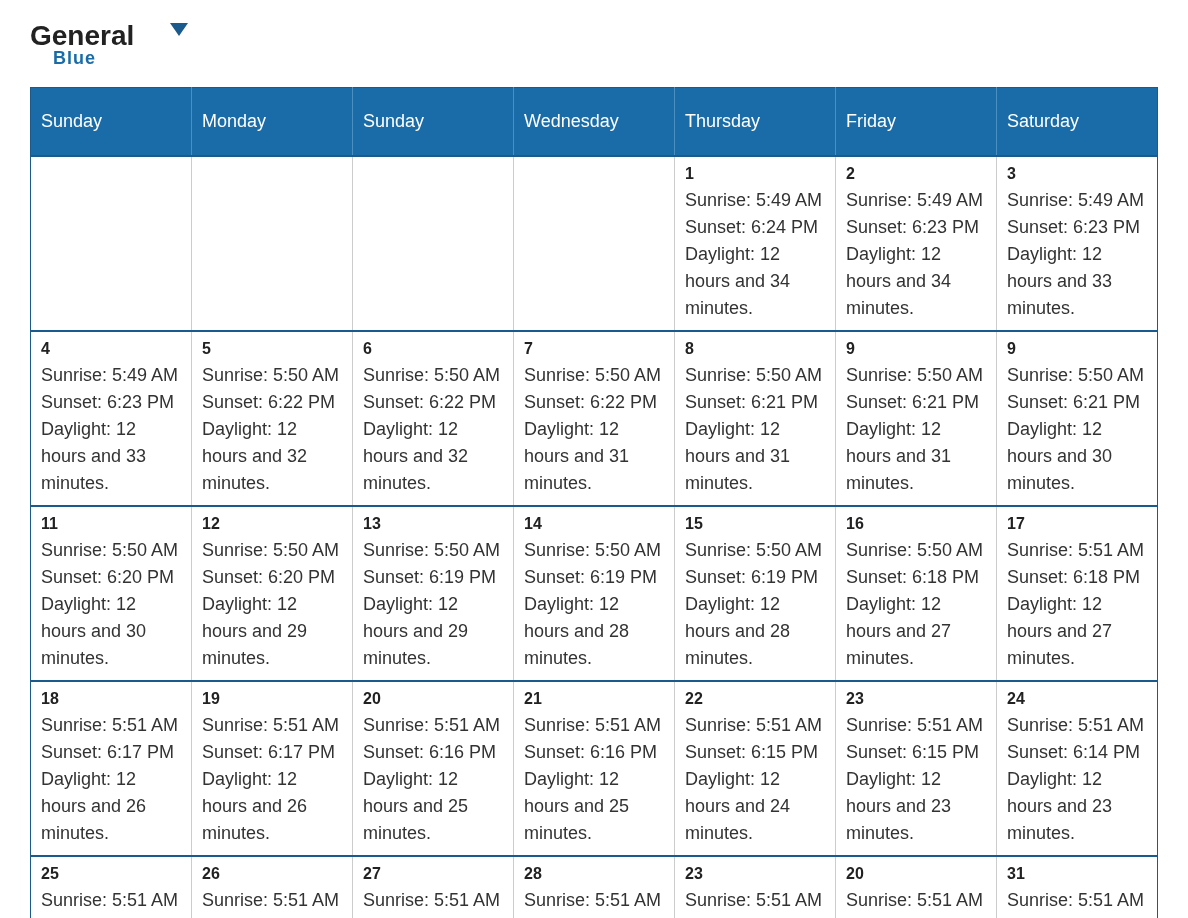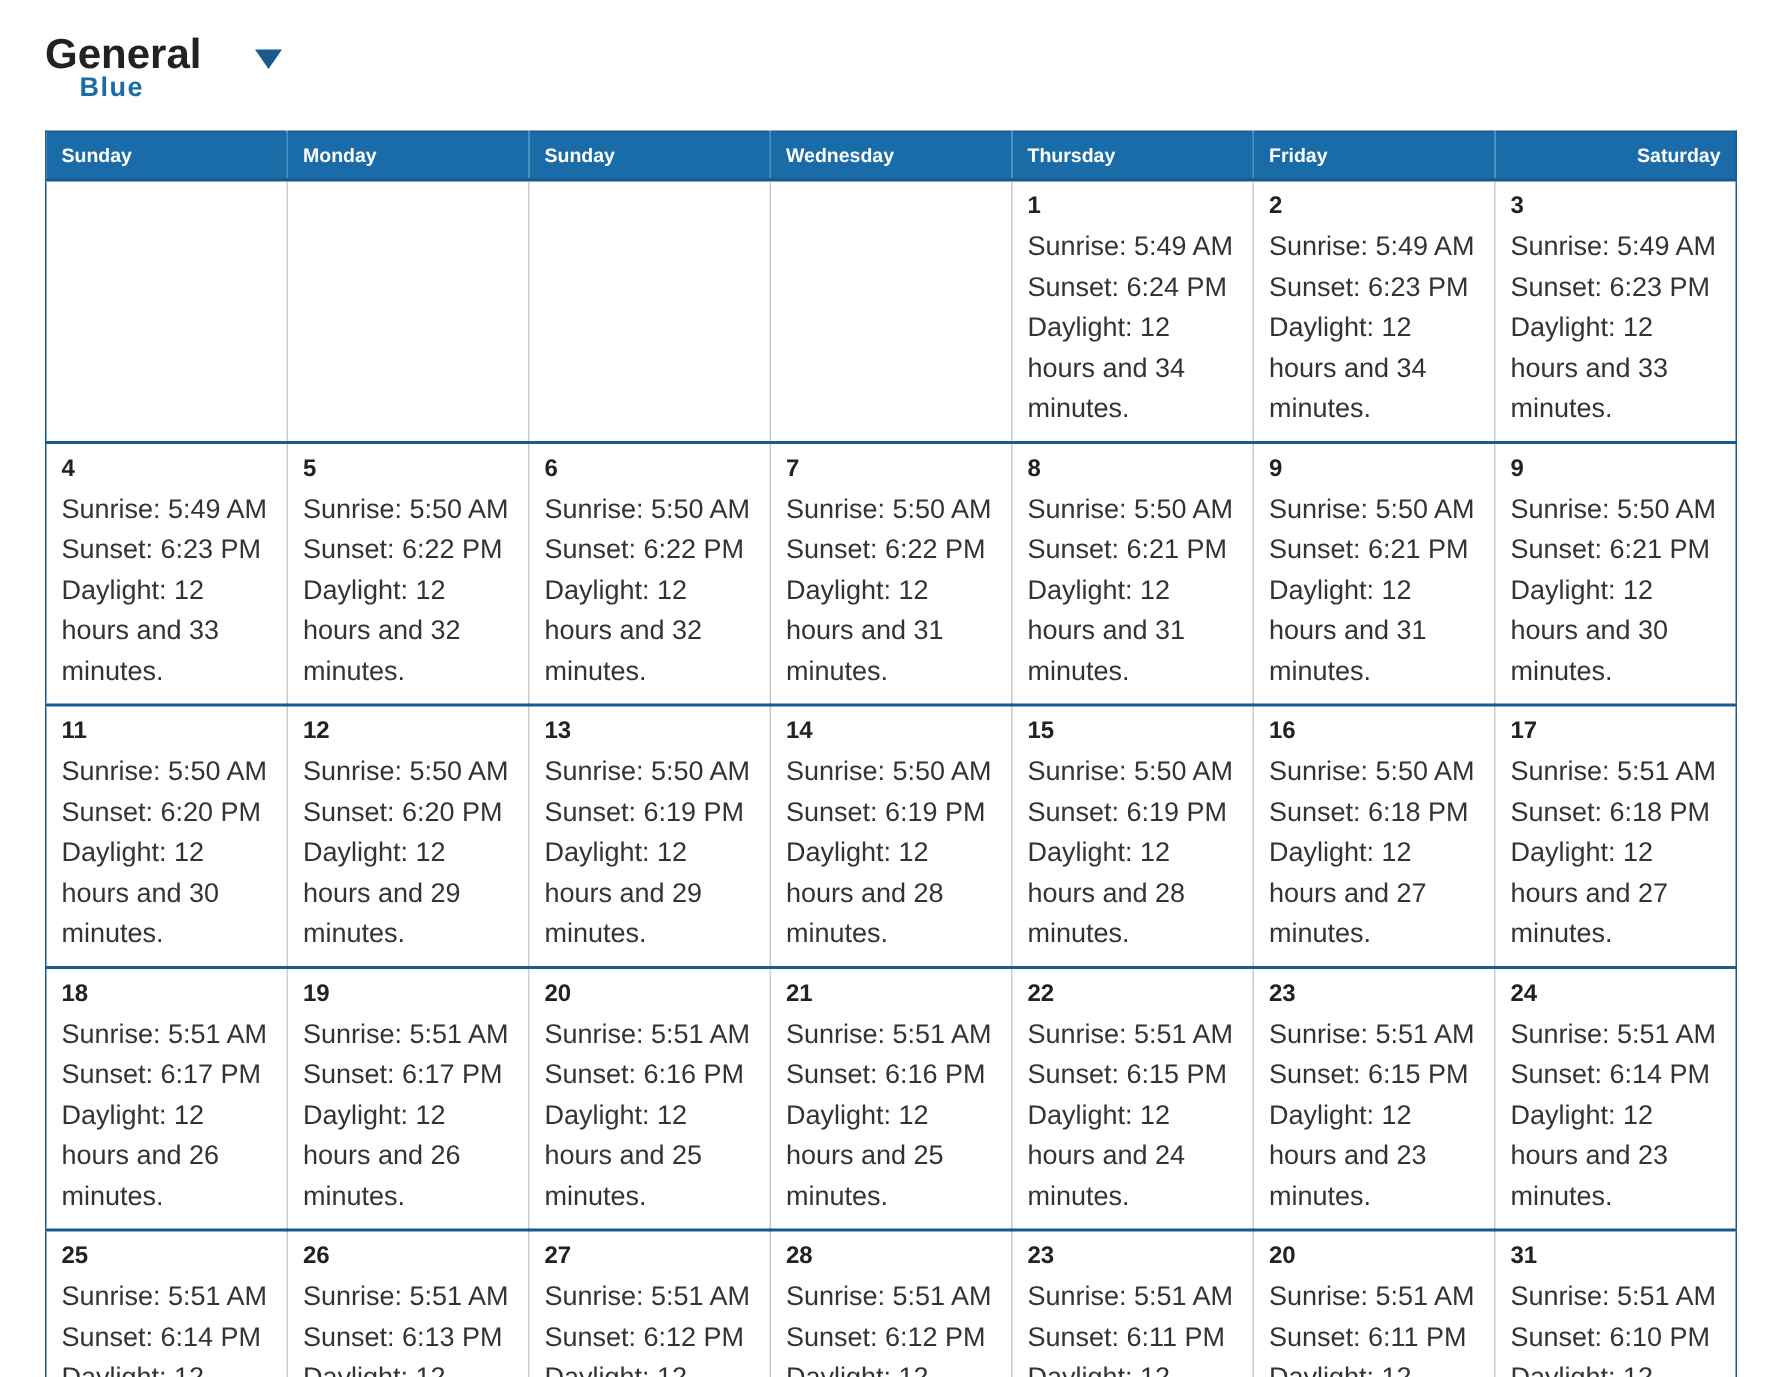--- a/index.html
+++ b/index.html
@@ -37,29 +37,28 @@
     .calendar {
       width: 100%;
       border-collapse: collapse;
       border: 1px solid #1a5a8c;
     }
     .calendar thead tr {
       background-color: #1a6ca8;
     }
     .calendar thead th {
       color: #fff;
-      font-size: 13px;
-      font-weight: bold;
-      padding: 8px 10px;
+      font-size: 18px;
+      font-weight: normal;
+      padding: 23px 10px;
       text-align: left;
       border-right: 1px solid #4a8fc0;
     }
     .calendar thead th:last-child {
       border-right: none;
-      text-align: right;
     }
     .calendar tbody tr {
       border-top: 2px solid #1a5a8c;
     }
     .calendar tbody td {
       vertical-align: top;
       padding: 8px 10px;
       border-right: 1px solid #ccc;
       font-size: 13px;
       width: 14.28%;
@@ -83,21 +82,21 @@
     }
     .empty-cell {
       background: #fff;
     }
   </style>
 </head>
 <body>
 
 <div class="header">
   <div class="logo">
-  <div style="display:flex;align-items:center;gap:33px;">
+  <div style="display:flex;align-items:flex-start;gap:33px;">
     <span style="font-size:28px;font-weight:bold;color:#222;">General</span>
     <span style="display:inline-block;width:0;height:0;border-left:9px solid transparent;border-right:9px solid transparent;border-top:13px solid #1a5a8c;margin-left:3px;position:relative;top:3px;"></span>
   </div>
   <div style="display:flex;align-items:center;margin-top:-4px;margin-left:23px;">
     <span style="font-size:18px;font-weight:bold;color:#1a6ca8;letter-spacing:1px;">Blue</span>
   </div>
 </div>
   <div class="header-right">
     <div class="month-title"></div>
     <div class="location-title"></div>

